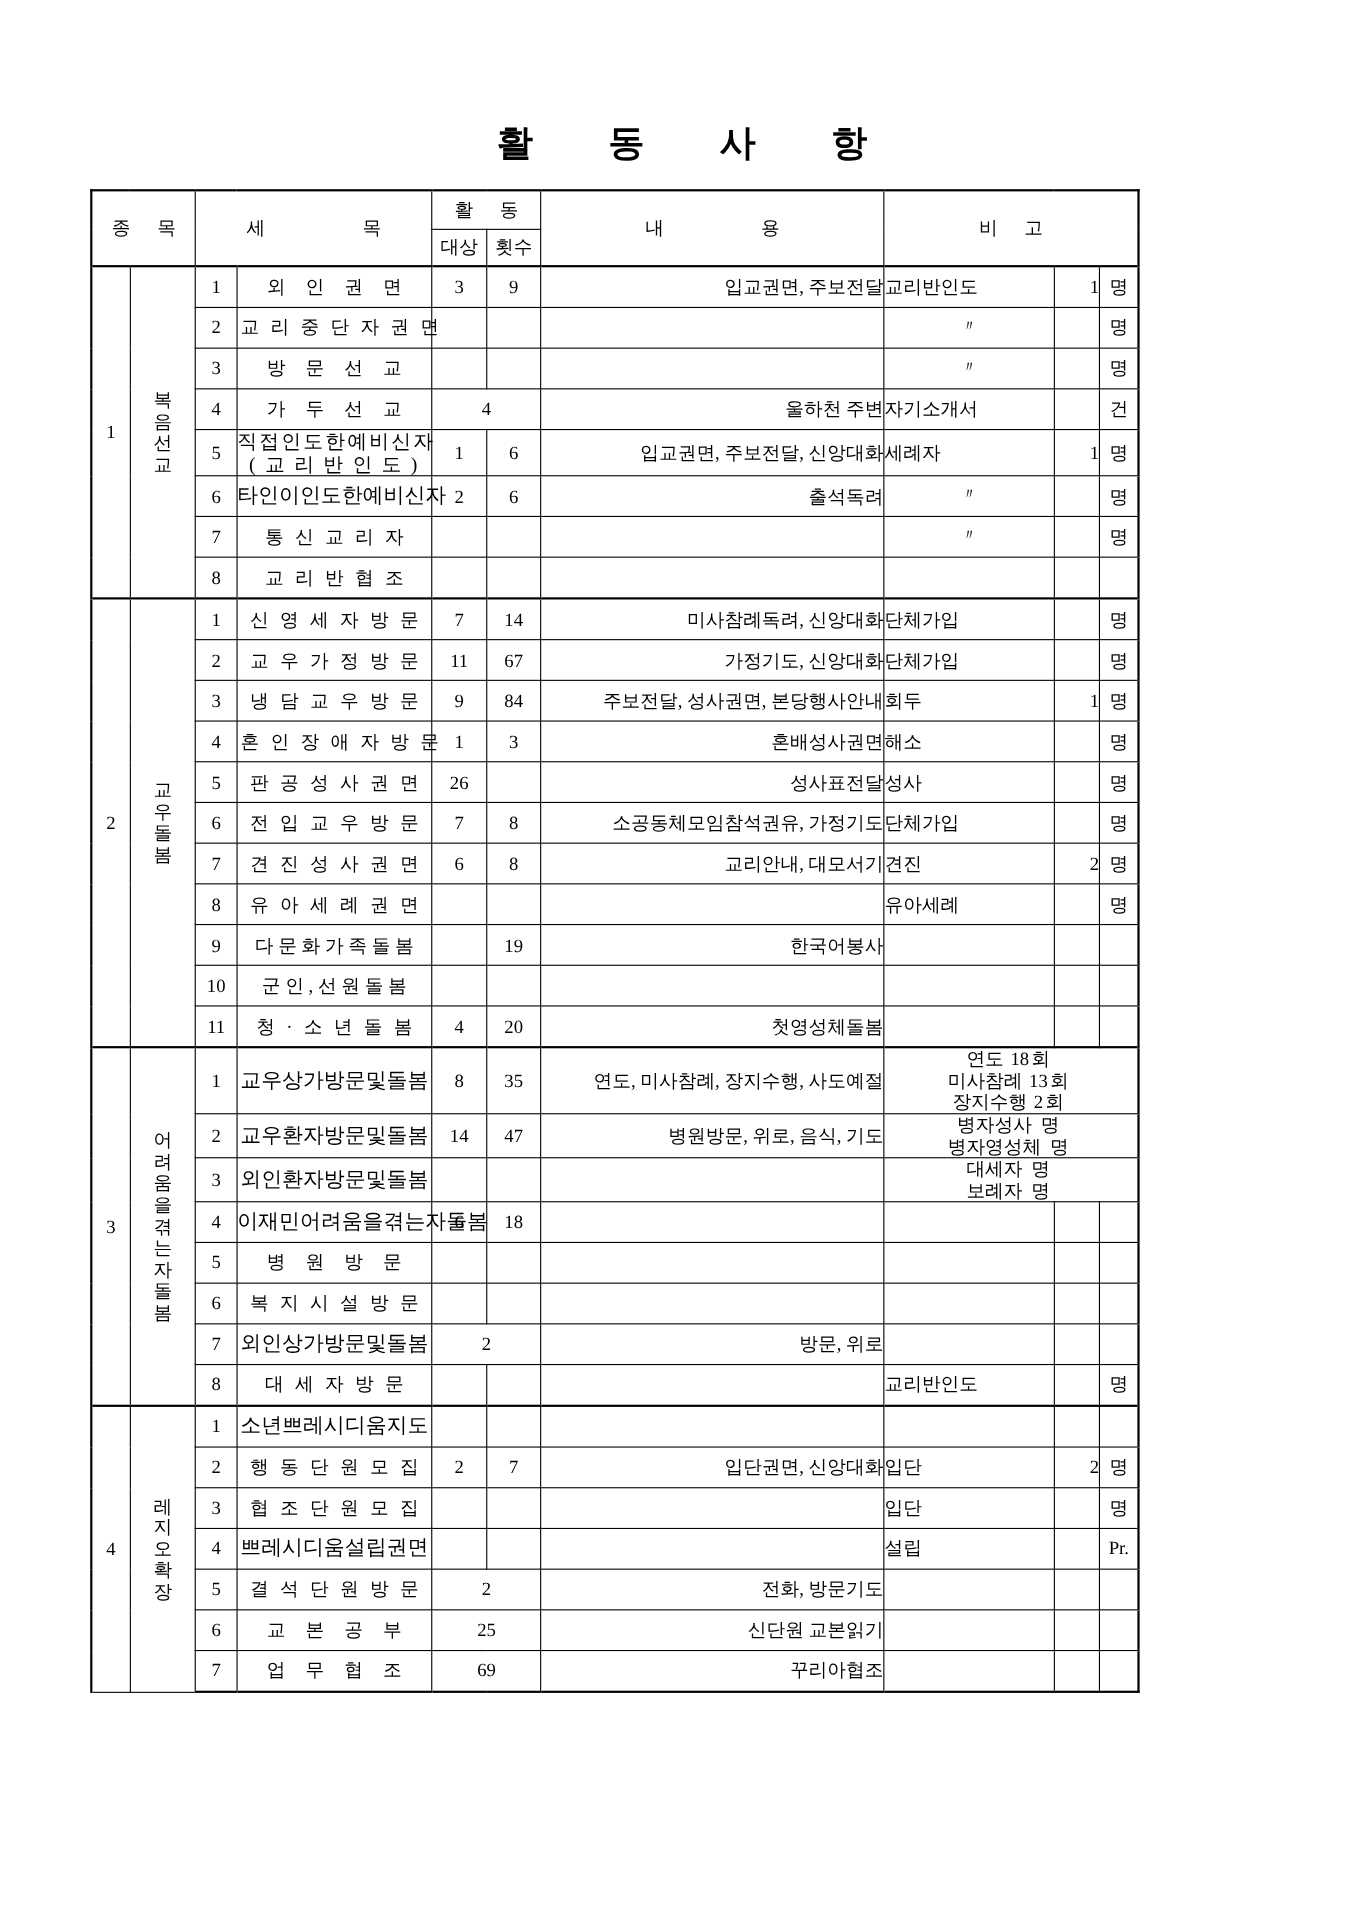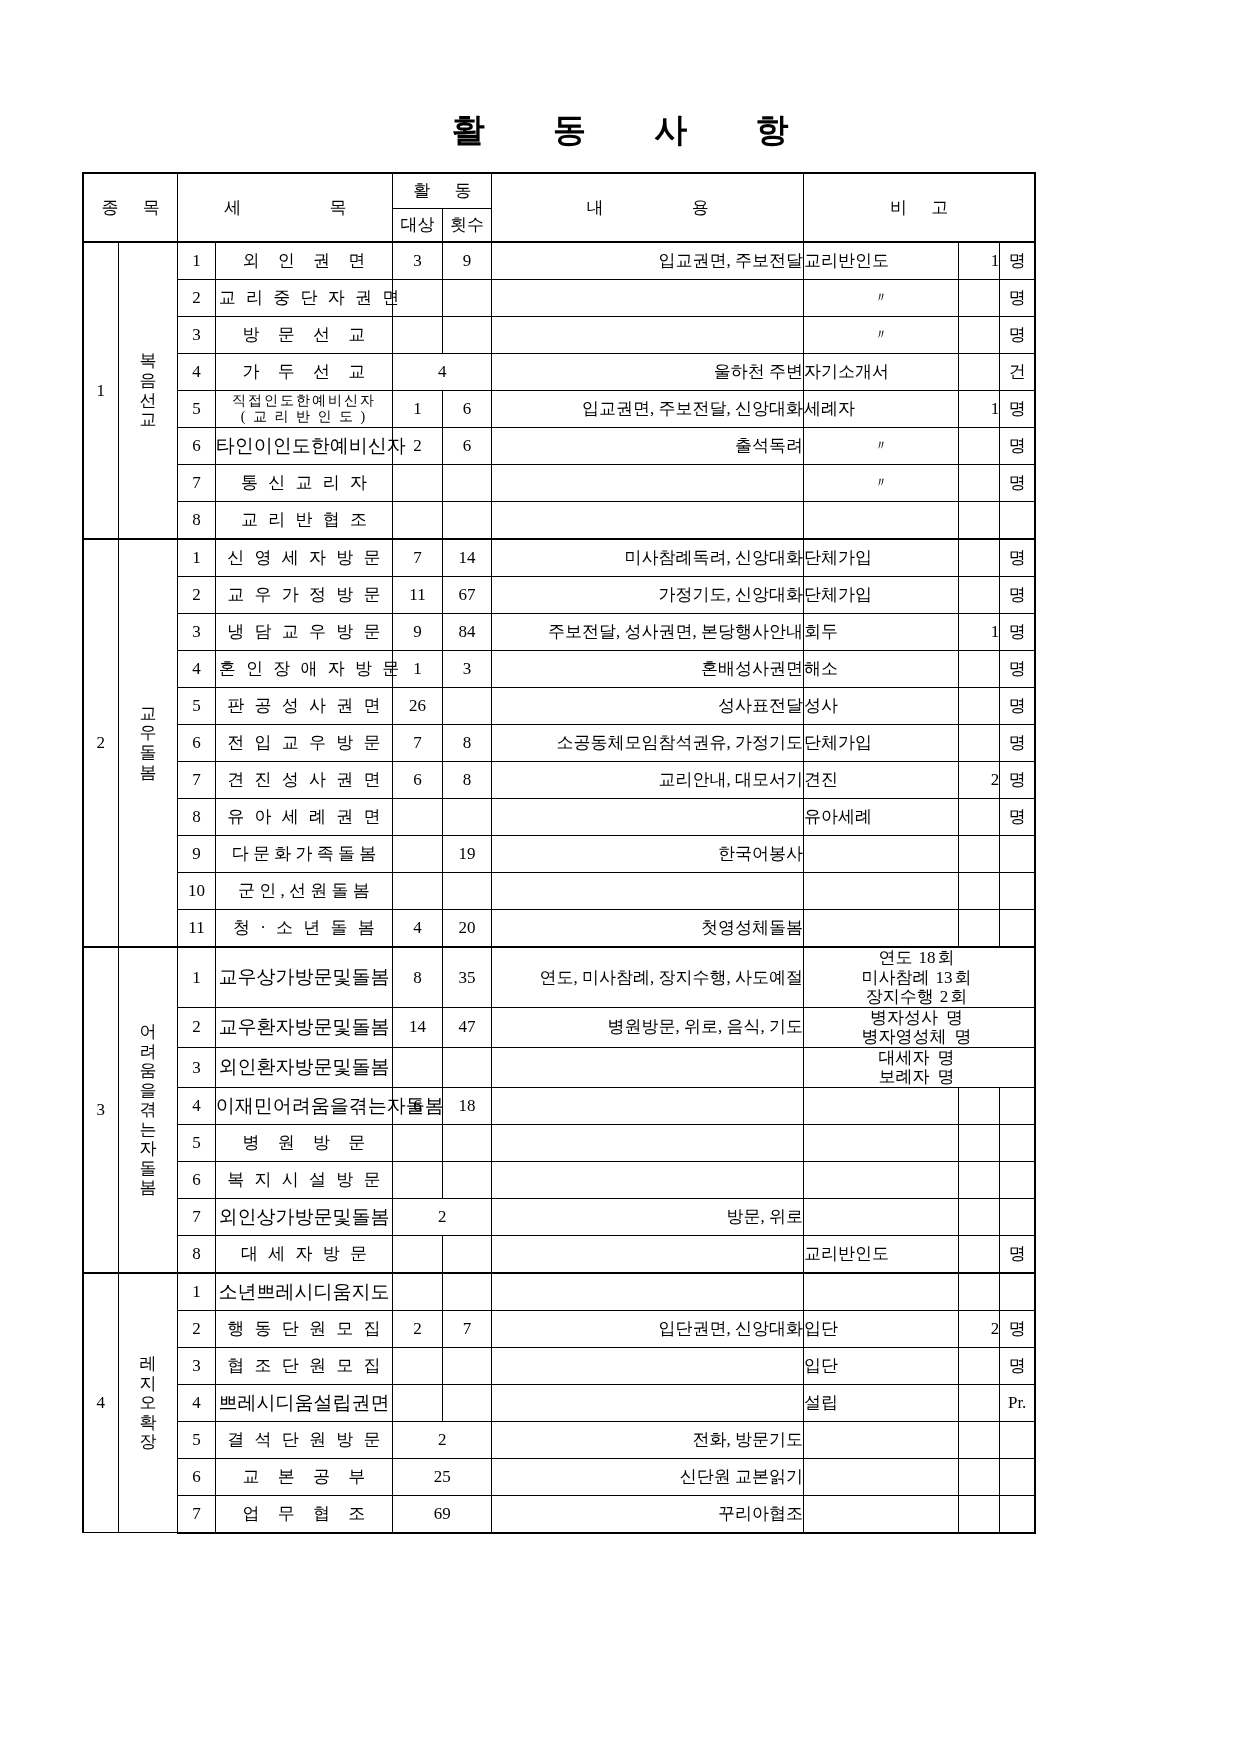--- a/index.html
+++ b/index.html
@@ -103,21 +103,21 @@
     text-align: center;
     font-size: 17.5px;
     padding: 0 6px;
     white-space: nowrap;
     font-family: Liberation Serif, serif;
   }
   .item.sp   { letter-spacing: 7px;  text-indent: 7px; }
   .item.sp2  { letter-spacing: 3px;  text-indent: 3px; }
   .item.sp0  { letter-spacing: 0px; }
   .item.small { font-size: 19px; letter-spacing: 0; }
-  .item.two  { font-size: 14px; line-height: 1.15; letter-spacing: 2px; }
+  .item.two  { font-size: 18px; line-height: 1.15; letter-spacing: 2px; }
   .item.two span { display:block; }
   .num {
     text-align: center;
     font-size: 19px;
     font-weight: bold;
   }
   .desc {
     text-align: right;
     padding-left: 9px;
     font-size: 15.5px;

